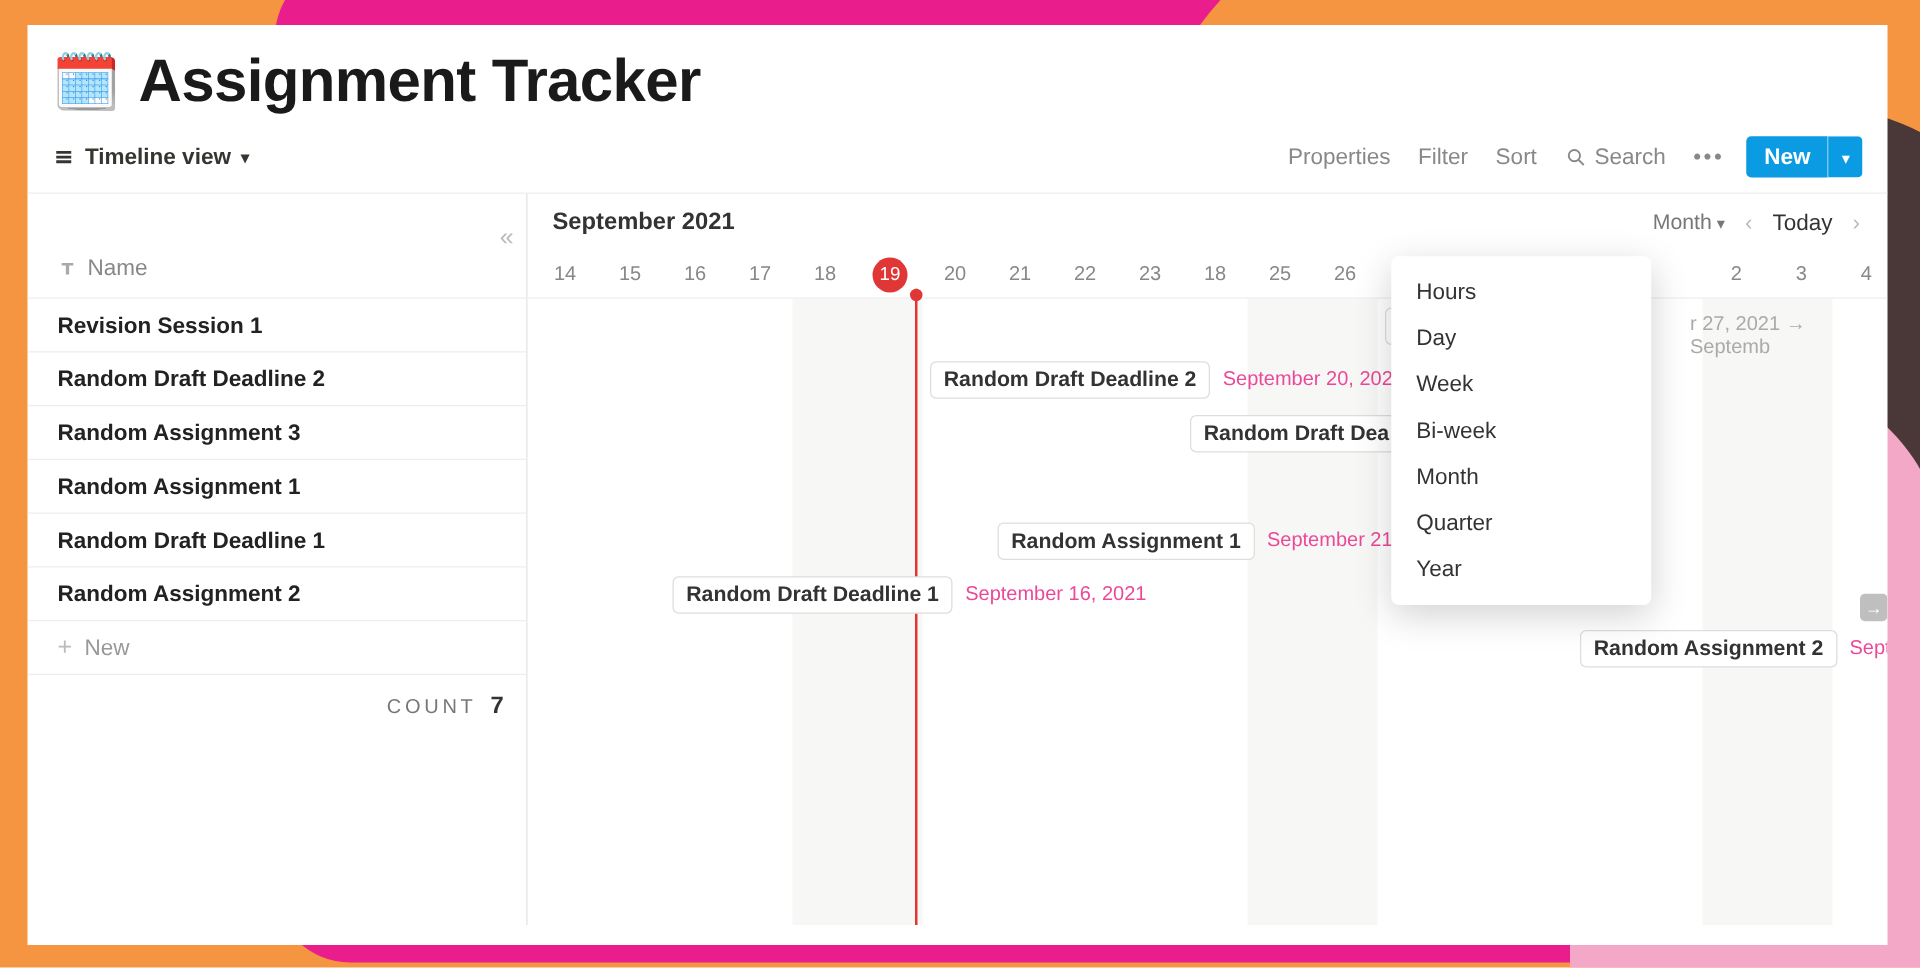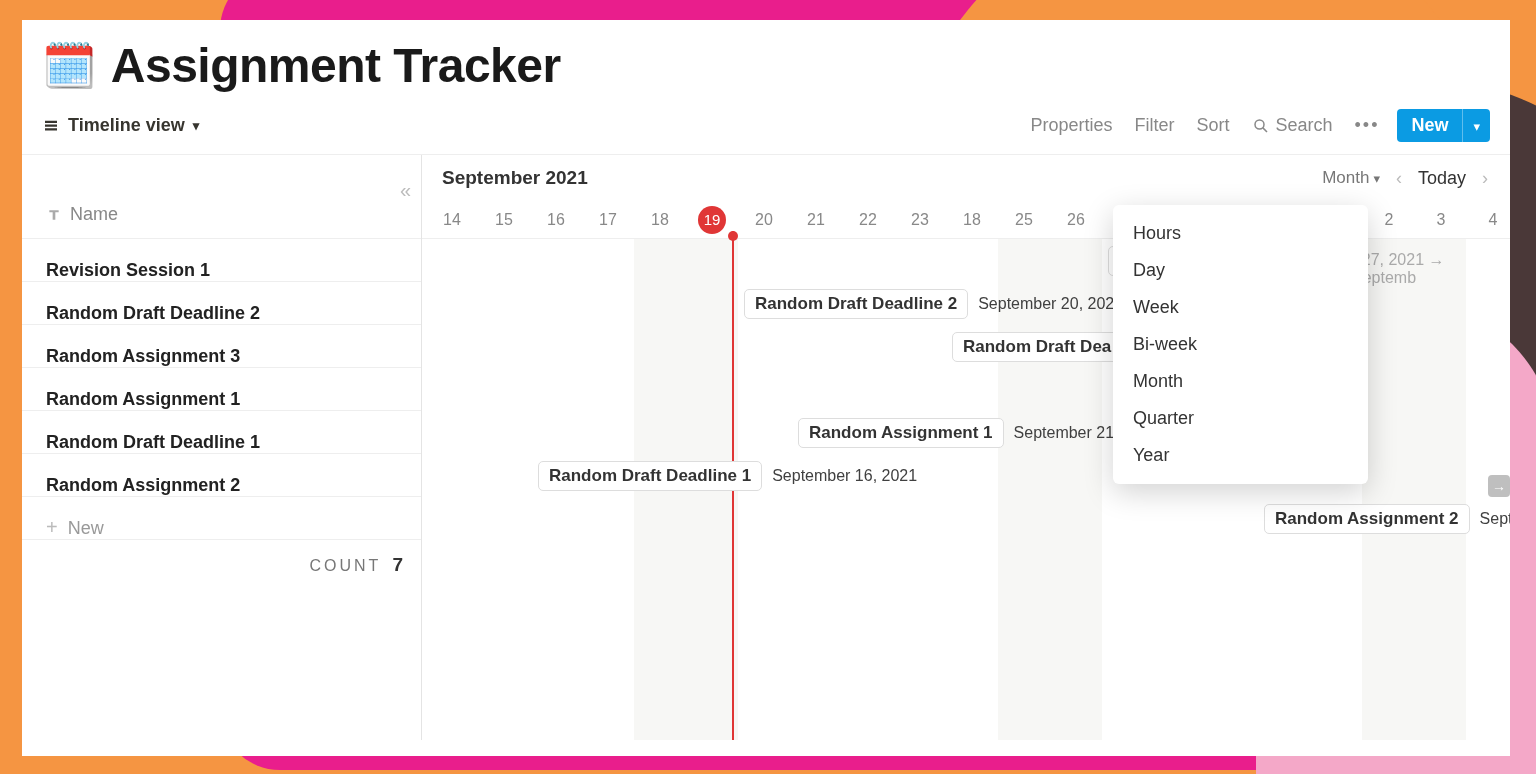--- a/index.html
+++ b/index.html
@@ -59,21 +59,21 @@
   .side-header {
     display:flex; align-items:center; gap:8px;
     padding:0 14px 10px 24px;
     color:#888; font-size:18px;
     border-bottom:1px solid #eee;
     height:38px;
     margin-top:36px;
   }
   .side-header svg{ width:16px; height:16px; fill:#aaa;}
   .row {
-    height:43px; display:flex; align-items:flex-end;
+    height:43px; display:flex; align-items:center;
     padding:0 14px 0 24px;
     border-bottom:1px solid #eee;
     font-size:18px; font-weight:600; color:#222;
     cursor:pointer;
   }
   .row-new { color:#999; font-weight:400; gap:10px;}
   .row-new .plus{ font-size:20px; color:#bbb;}
   .count-row { text-align:right; padding:14px 18px; color:#777; font-size:16px; letter-spacing:3px;}
   .count-row b{ color:#333; letter-spacing:0; font-size:19px; margin-left:4px;}
 
@@ -118,33 +118,33 @@
 
   .card {
     position:absolute; display:flex; align-items:center; gap:10px;
     height:32px;
   }
   .card .box {
     background:#fff; border:1px solid #ddd; border-radius:5px;
     padding:4px 10px; font-weight:700; color:#333; font-size:17px;
     white-space:nowrap;
   }
-  .card .date { color:#404040; font-size:16px; white-space:nowrap; }
+  .card .date { color:#ec4899; font-size:16px; white-space:nowrap; }
 
   .float-arrow {
     position:absolute; right:0px; top:236px;
     width:22px; height:22px; background:#bfbfbf; color:#fff;
     border-radius:4px; display:flex; align-items:center; justify-content:center;
     font-size:14px; cursor:pointer;
   }
 
   
   .dropdown {
     position:absolute; top:50px; left:691px;
-    width:255px; background:#fff; border-radius:6px;
+    width:208px; background:#fff; border-radius:6px;
     box-shadow:0 8px 30px rgba(0,0,0,0.18);
     padding:10px 0;
     z-index:20;
   }
   .dropdown .item{
     padding:8px 20px; font-size:18px; color:#333; cursor:pointer;
   }
   .chev{ font-size:13px; }
 </style>
 </head>

